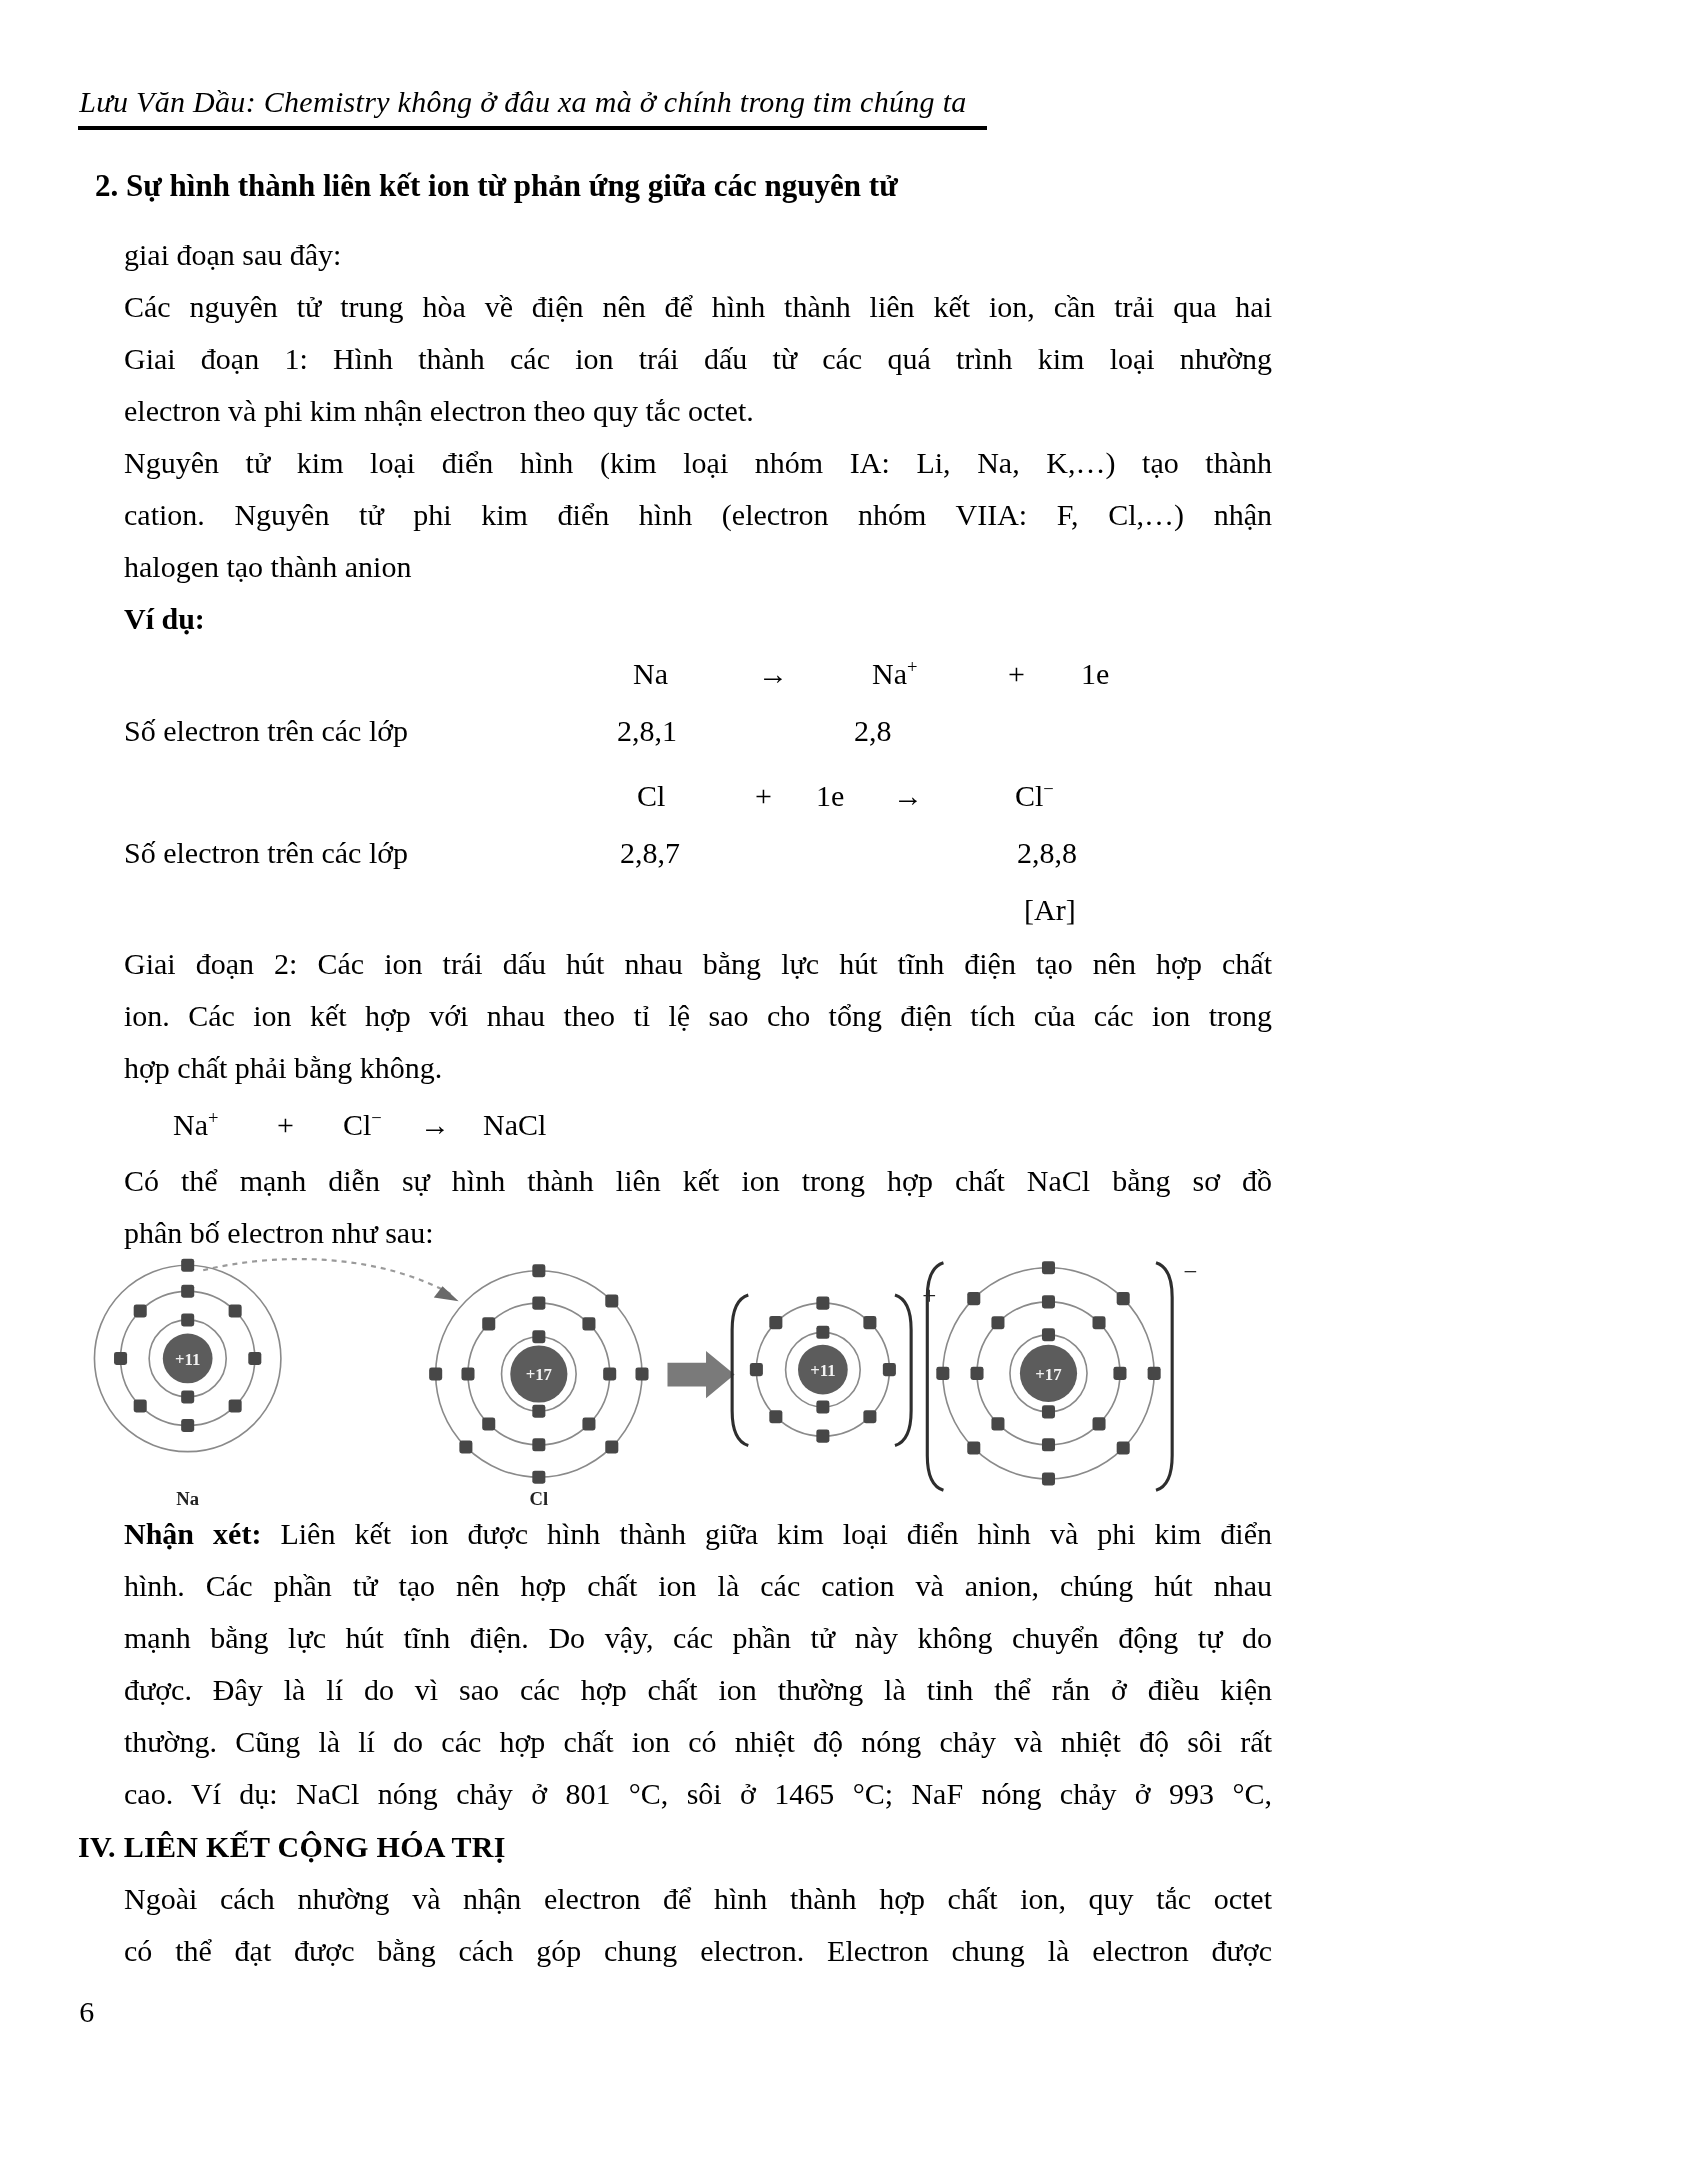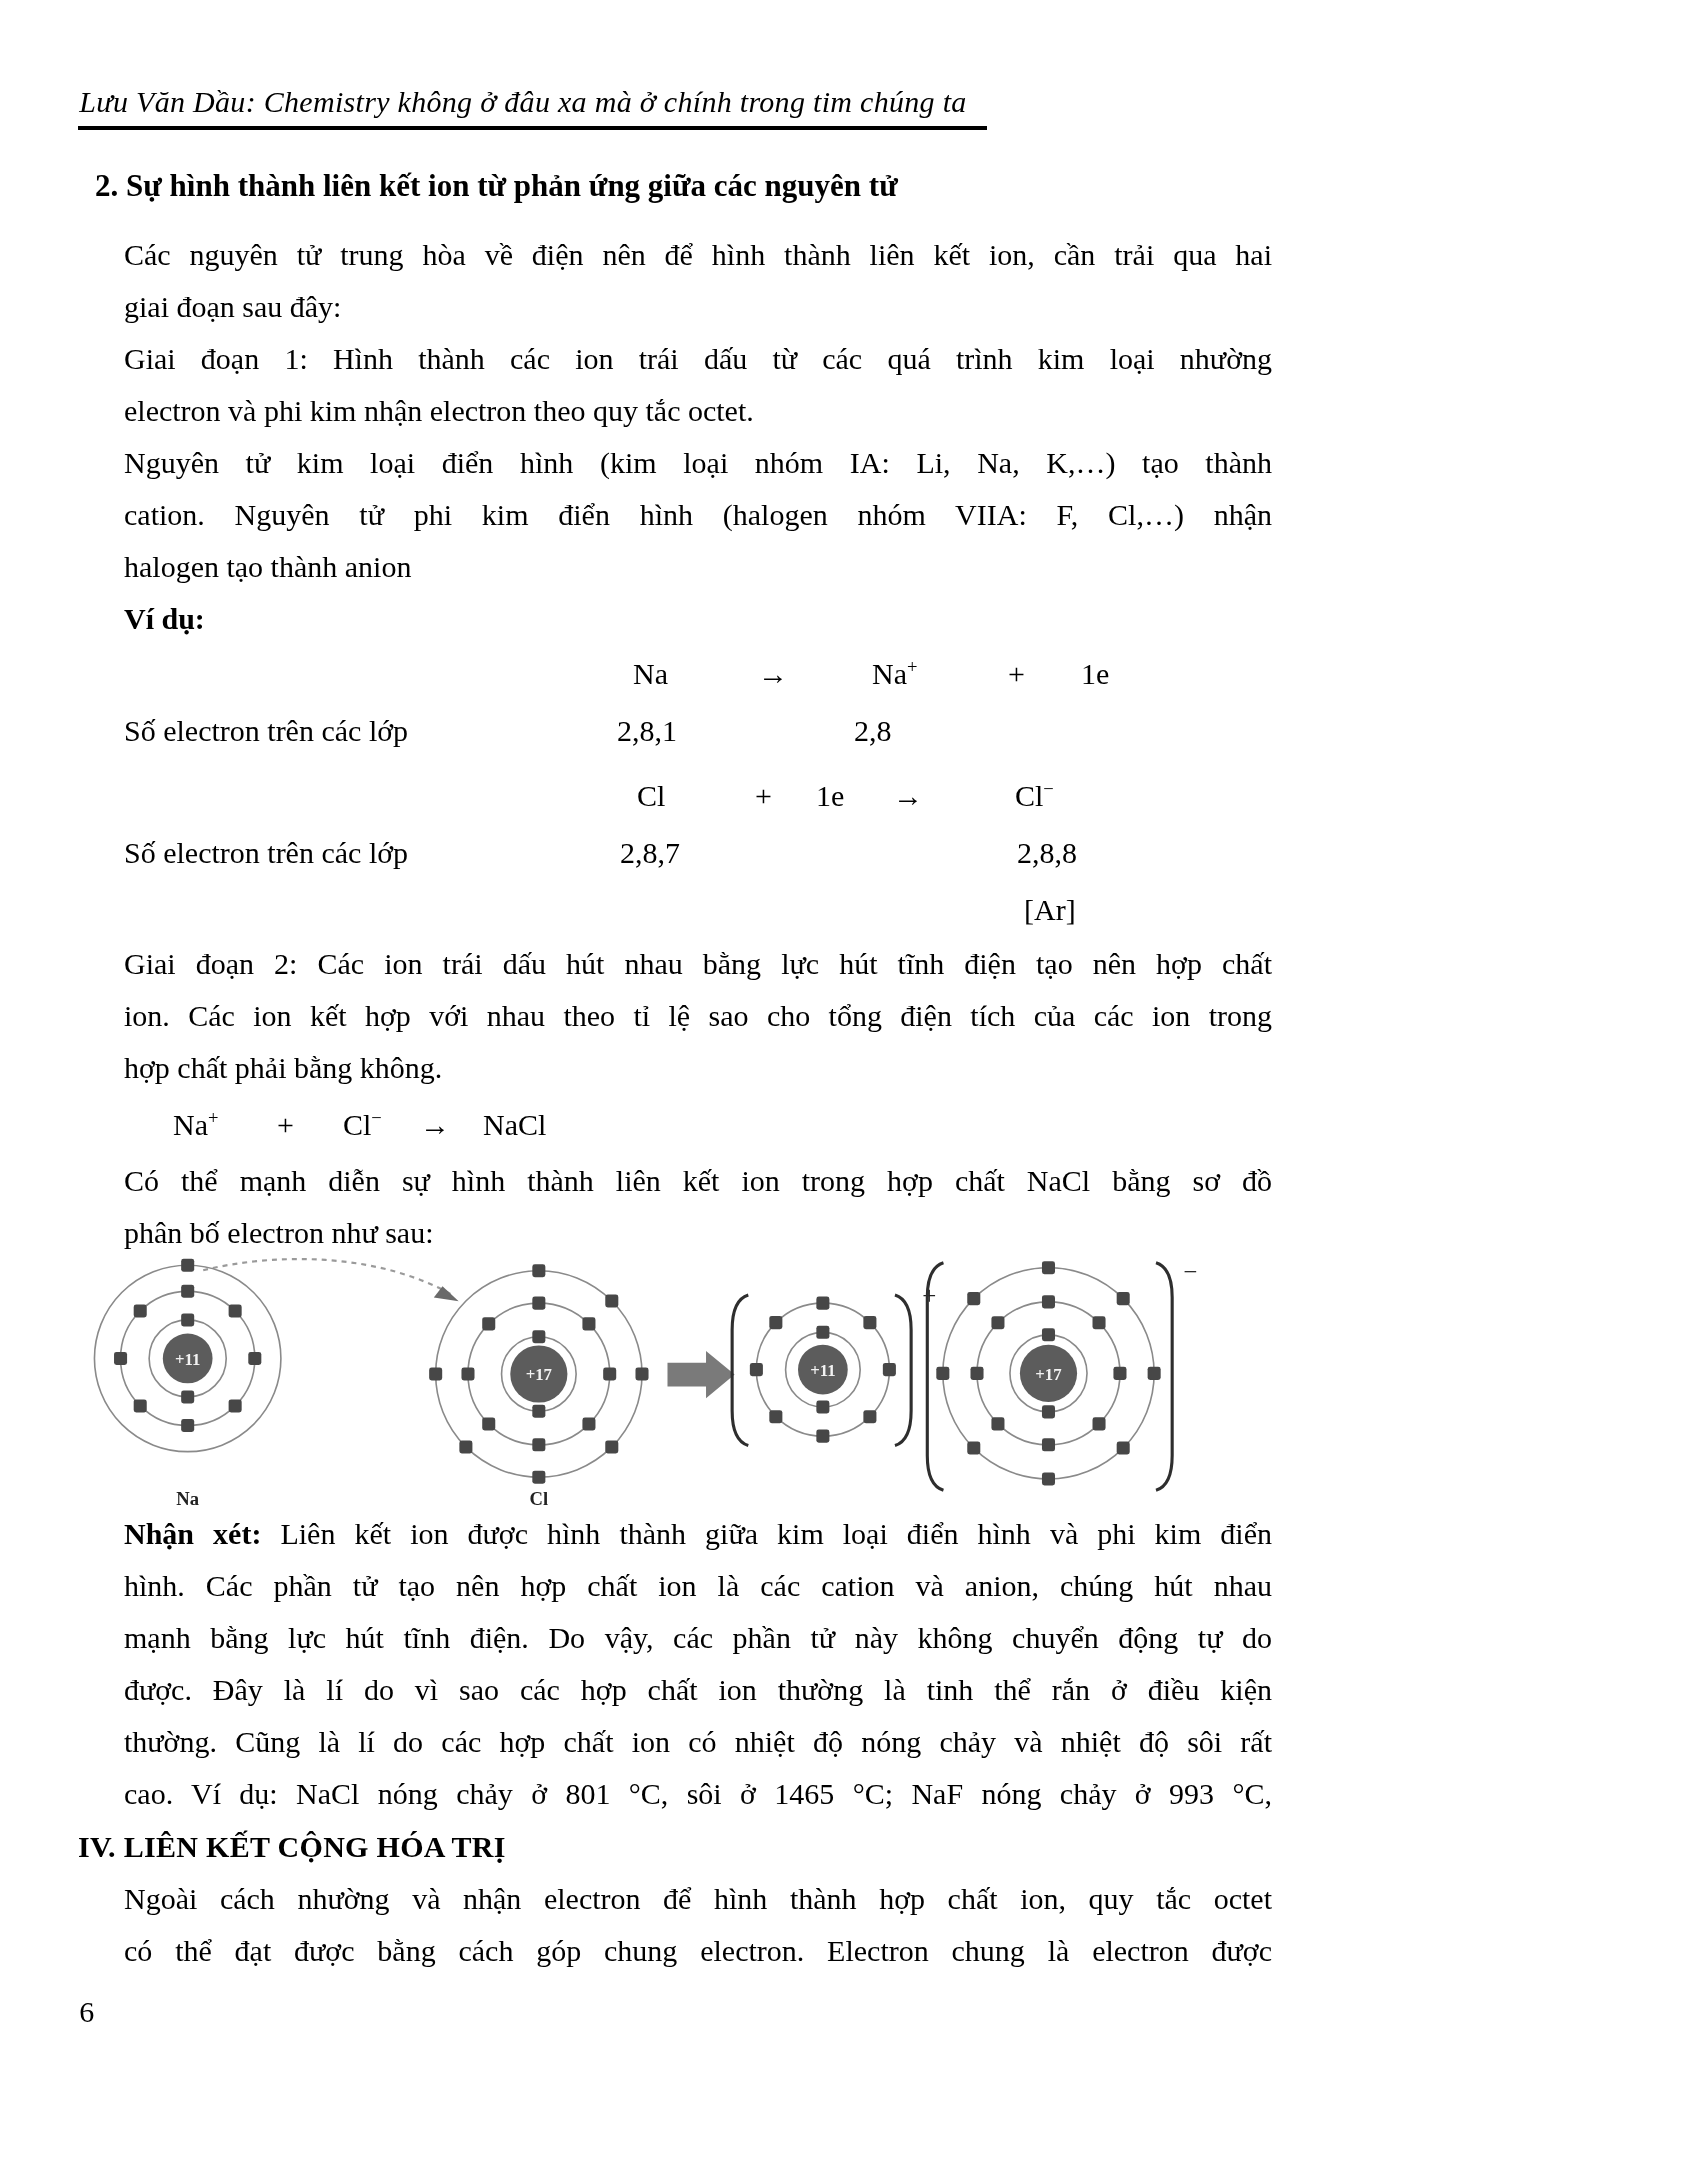--- a/index.html
+++ b/index.html
@@ -34,32 +34,32 @@
 
 <div class="page">
 
   <div class="hdr-wrap">
     <span class="hdr">Lưu Văn Dầu: Chemistry không ở đâu xa mà ở chính trong tim chúng ta</span>
   </div>
 
   <h2 class="sec">2. Sự hình thành liên kết ion từ phản ứng giữa các nguyên tử</h2>
 
   <div class="para">
+    <div class="line last">giai đoạn sau đây:</div>
     <div class="line">Các nguyên tử trung hòa về điện nên để hình thành liên kết ion, cần trải qua hai</div>
-    <div class="line last">giai đoạn sau đây:</div>
   </div>
 
   <div class="para">
     <div class="line">Giai đoạn 1: Hình thành các ion trái dấu từ các quá trình kim loại nhường</div>
     <div class="line last">electron và phi kim nhận electron theo quy tắc octet.</div>
   </div>
 
   <div class="para">
     <div class="line">Nguyên tử kim loại điển hình (kim loại nhóm IA: Li, Na, K,…) tạo thành</div>
-    <div class="line">cation. Nguyên tử phi kim điển hình (halogen nhóm VIIA: F, Cl,…) nhận</div>
+    <div class="line">cation. Nguyên tử phi kim điển hình (electron nhóm VIIA: F, Cl,…) nhận</div>
     <div class="line last">halogen tạo thành anion</div>
   </div>
 
   <div class="para">
     <div class="line last vidu">Ví dụ:</div>
   </div>
 
   <div>
     <div class="eq-row">
       <span class="eqi" style="left:509px">Na</span>

